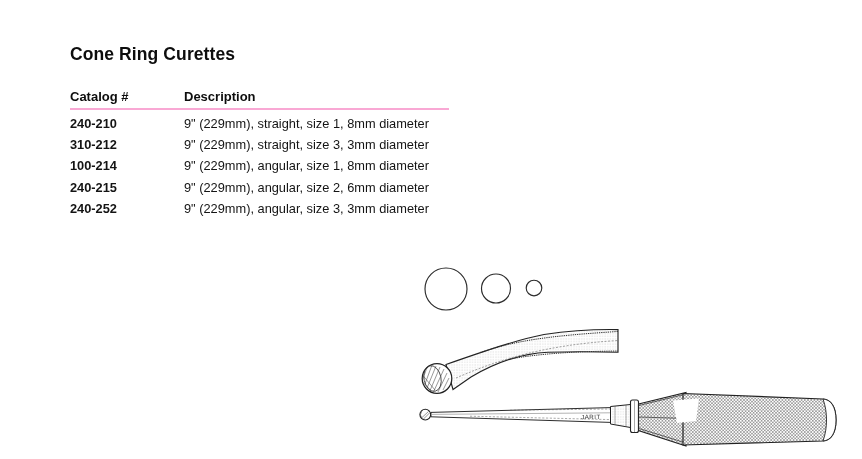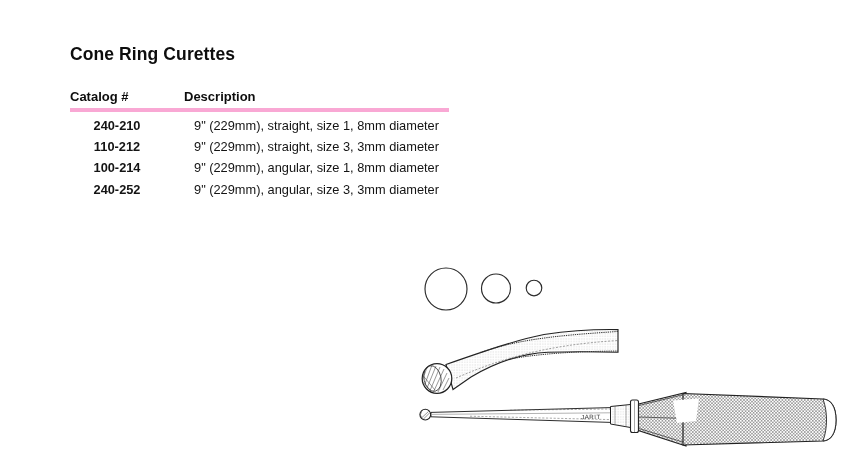--- a/index.html
+++ b/index.html
@@ -27,24 +27,24 @@
     position: absolute;
     left: 30px;
     top: 89px;
     width: 379px;
   }
   .thead {
     display: flex;
     font-size: 13px;
     font-weight: 700;
     padding-bottom: 4px;
-    border-bottom: 4px solid #f9a8d4;
+    border-bottom: 2px solid #f9a8d4;
     color: #0d0d0d;
   }
-  .tbody { padding-top: 3px; text-align: center; }
+  .tbody { padding-top: 3px; }
   .trow {
     display: flex;
     height: 21.2px;
     align-items: center;
     font-size: 12.8px;
     color: #141414;
   }
   .c-cat { width: 94px; font-weight: 700; }
   .c-desc { flex: 1; padding-left: 20px; }
   .art {
@@ -67,26 +67,30 @@
     <div class="thead">
       <div class="c-cat">Catalog #</div>
       <div class="c-desc">Description</div>
     </div>
     <div class="tbody">
       <div class="trow">
         <div class="c-cat">240-210</div>
         <div class="c-desc">9" (229mm), straight, size 1, 8mm diameter</div>
       </div>
       <div class="trow">
-        <div class="c-cat">110-212</div>
+        <div class="c-cat">310-212</div>
         <div class="c-desc">9" (229mm), straight, size 3, 3mm diameter</div>
       </div>
       <div class="trow">
         <div class="c-cat">100-214</div>
         <div class="c-desc">9" (229mm), angular, size 1, 8mm diameter</div>
+      </div>
+      <div class="trow">
+        <div class="c-cat">240-215</div>
+        <div class="c-desc">9" (229mm), angular, size 2, 6mm diameter</div>
       </div>
       <div class="trow">
         <div class="c-cat">240-252</div>
         <div class="c-desc">9" (229mm), angular, size 3, 3mm diameter</div>
       </div>
     </div>
   </div>
 
   <svg class="art" viewBox="0 0 862 459" xmlns="http://www.w3.org/2000/svg">
     <defs>

